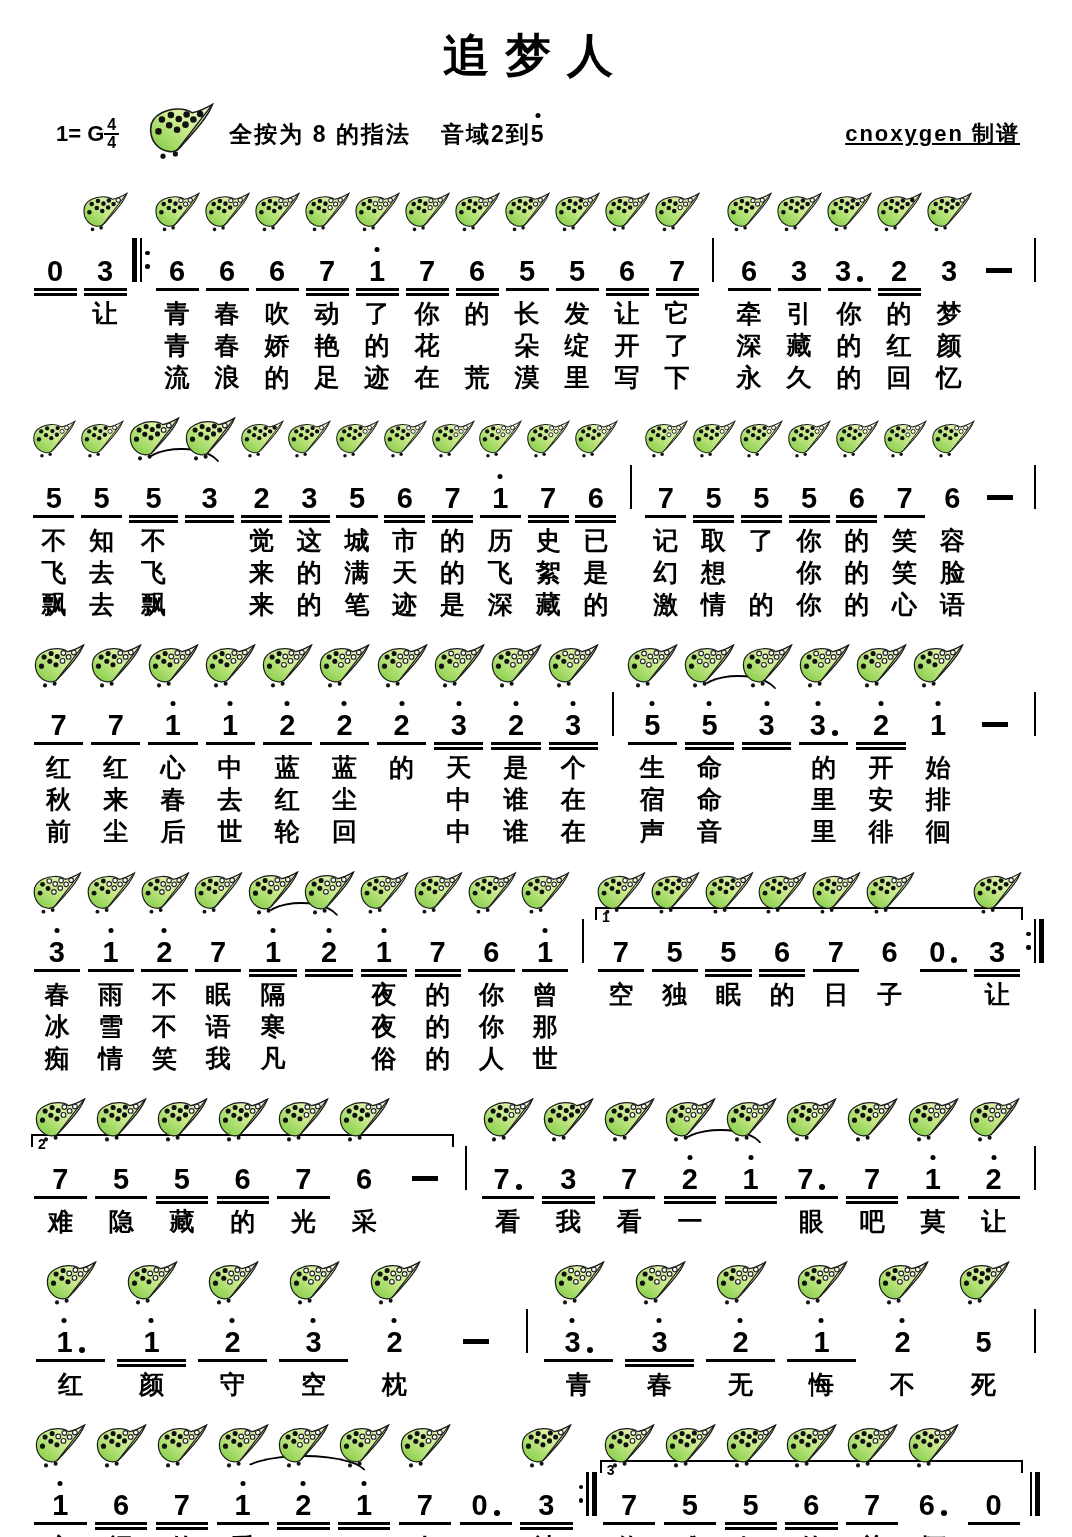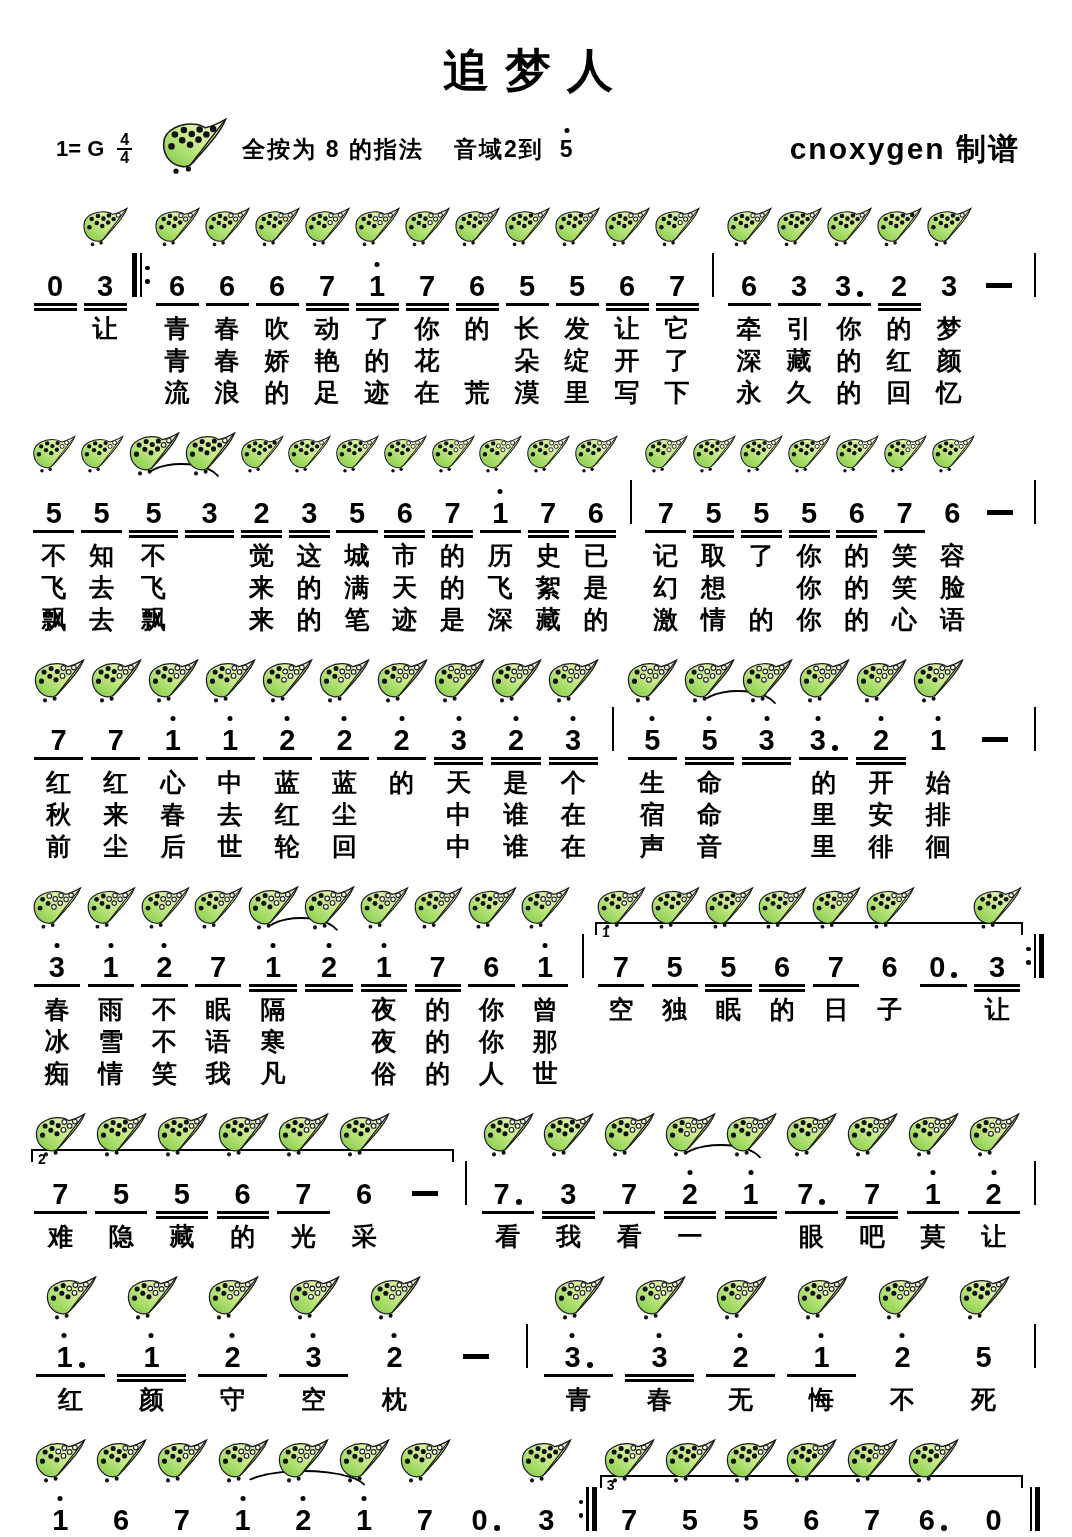--- a/index.html
+++ b/index.html
@@ -1,30 +1,30 @@
 <!DOCTYPE html>
 <html><head>
 <meta charset="utf-8">
 <style>
   html,body{margin:0;padding:0;background:#fff;}
   body{width:1072px;height:1537px;overflow:hidden;box-sizing:border-box;
        font-family:"Liberation Sans","DejaVu Sans",sans-serif;color:#000;}
   .title{font-size:46px;font-weight:bold;text-align:center;letter-spacing:16px;
-         padding-top:45px;line-height:1.1;}
+         padding-top:30px;line-height:1.1;}
   .hdr{display:flex;align-items:center;margin:22px 52px 10px 56px;font-weight:bold;}
-  .keysig{display:flex;align-items:center;font-size:22px;gap:13px;}
+  .keysig{display:flex;align-items:center;font-size:22px;gap:0;}
   .frac{display:inline-flex;flex-direction:column;align-items:center;font-size:16px;
         font-weight:bold;line-height:14px;}
   .frac .fbar{width:15px;height:2px;background:#000;margin:1px 0;}
   .hdr-oc{margin:0 12px 0 26px;}
   .fingertext{font-size:23px;letter-spacing:2px;}
-  .rangetext{font-size:23px;margin-left:30px;letter-spacing:2px;display:flex;align-items:baseline;gap:16px;}
+  .rangetext{font-size:23px;margin-left:30px;letter-spacing:2px;display:flex;align-items:baseline;}
   .rtop{position:relative;display:inline-block;}
   .rtop .odot{top:-8px;}
-  .credit{margin-left:auto;font-size:30px;letter-spacing:2px;}
+  .credit{margin-left:auto;font-size:22px;letter-spacing:2px;text-decoration:underline;}
   #score{margin:6px 26px 0 30px;}
   .sys{display:flex;align-items:flex-start;margin-bottom:9px;}
   .col{flex:1 1 0;display:flex;flex-direction:column;min-width:0;}
   .grp{position:relative;display:flex;}
   .grp .col{flex:1 1 0;}
   .bcol{flex:0 0 22px;}
   .oc{height:62px;display:flex;align-items:flex-end;justify-content:center;
       position:relative;z-index:1;}
   .oc svg{margin-bottom:2px;}
   .note{position:relative;height:48px;display:flex;align-items:flex-end;

